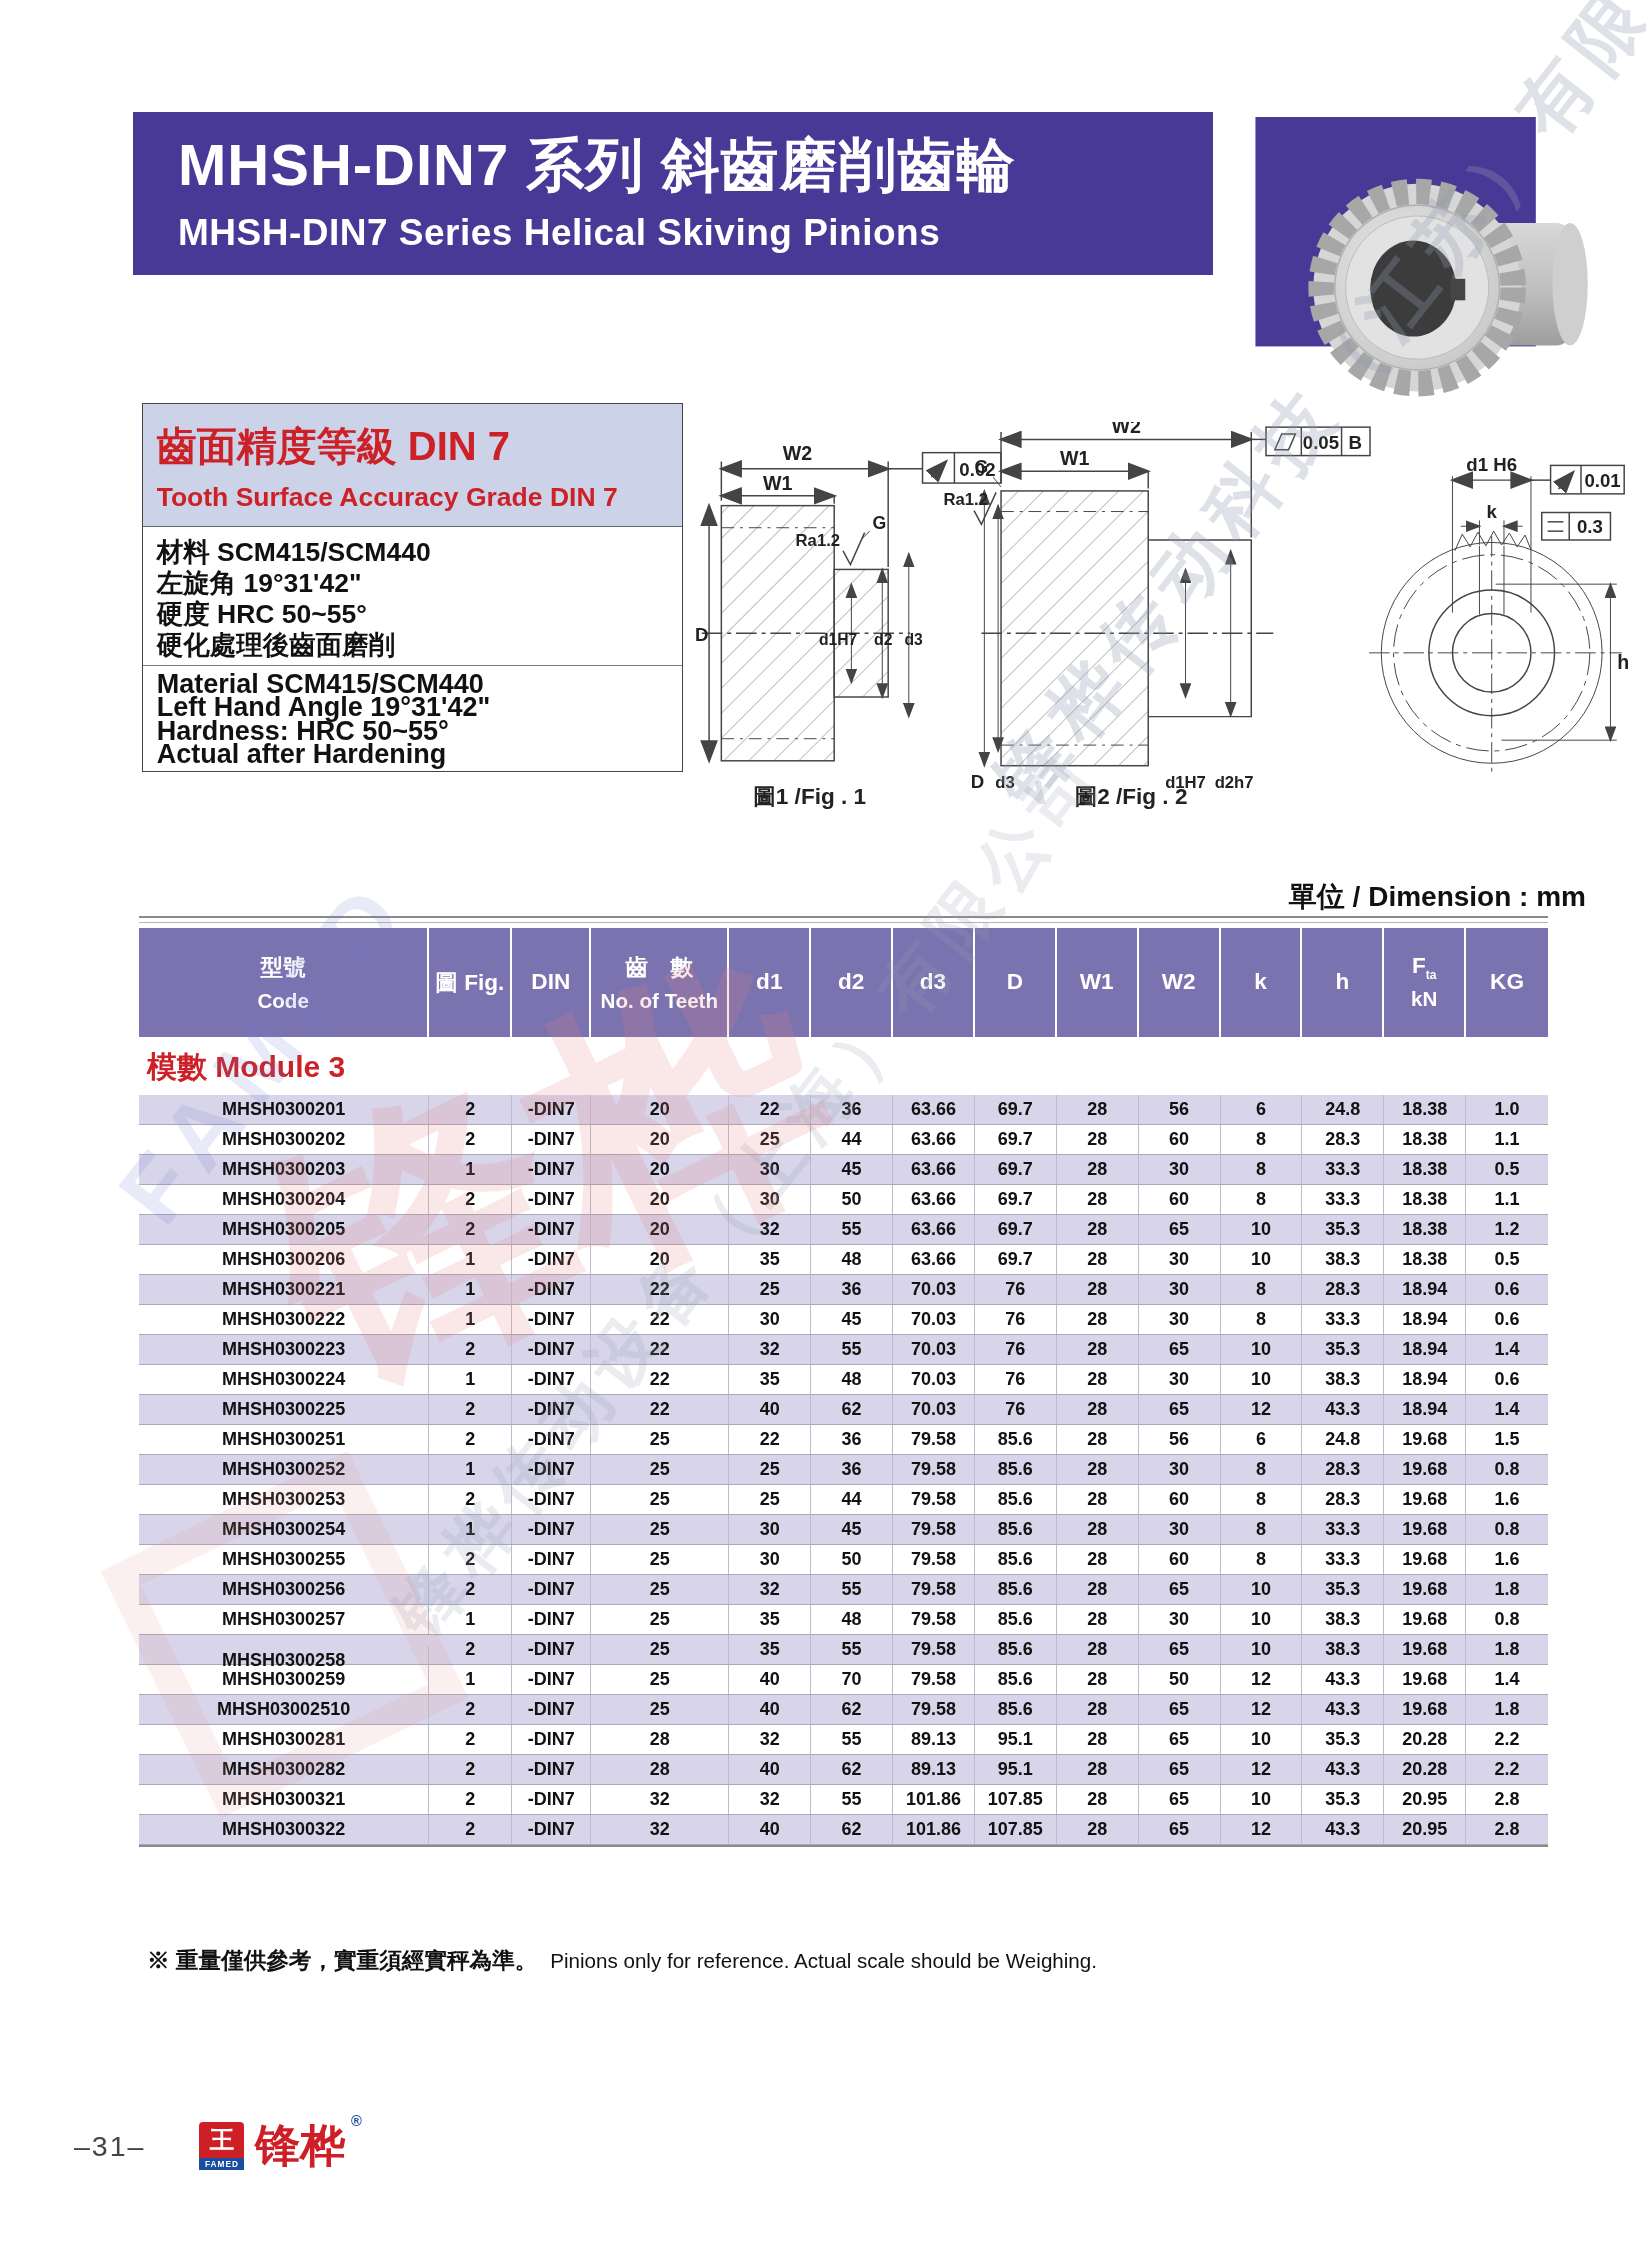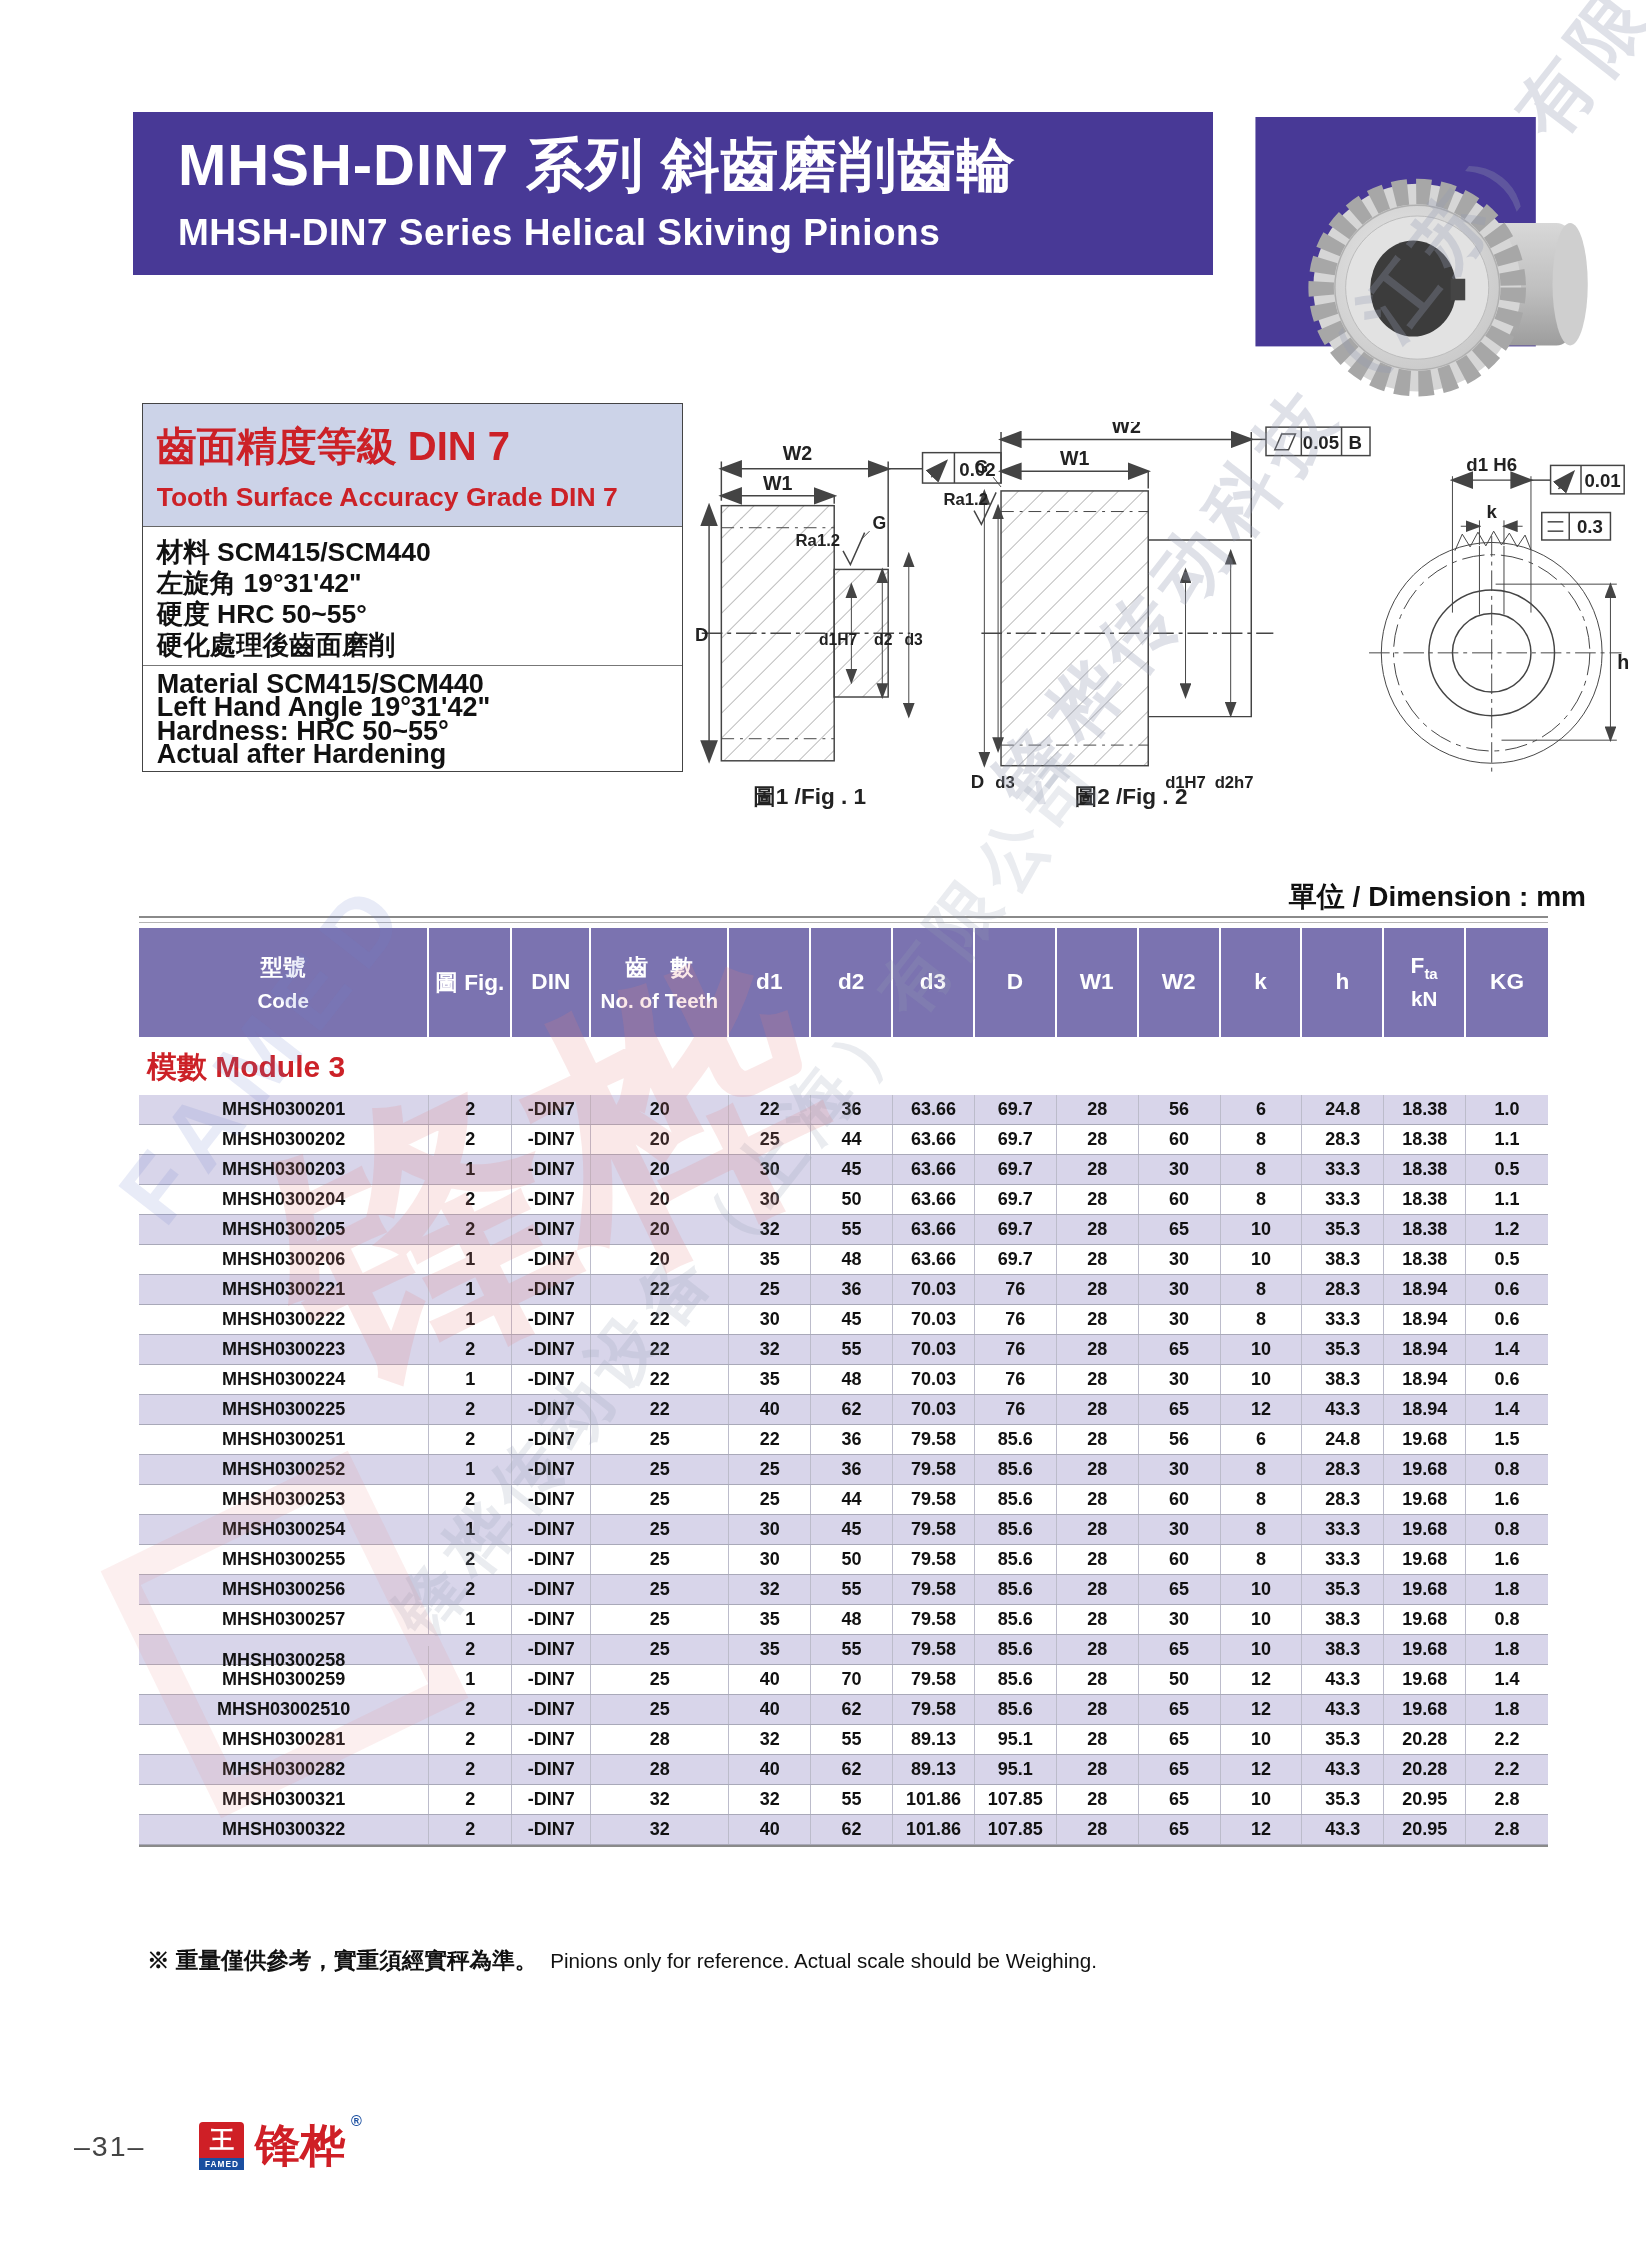--- a/index.html
+++ b/index.html
@@ -50,21 +50,21 @@
   
   .data-table { position:absolute; z-index:2; left:139px; top:916px; width:1409px; }
   .t-line1 { border-top:2px solid #8a8a8a; }
   .t-line2 { border-top:1px solid #b4b4b4; margin-top:3.9px; }
   .t-header { display:flex; height:109px; background:#7b73b0; margin-top:4.9px; }
   .th { display:flex; flex-direction:column; justify-content:center; align-items:center;
     color:#fff; border-right:2.9px solid #fff; }
   .th:last-child { border-right:none; }
   .th-l1 { font-size:22.6px; font-weight:bold; }
   .th-l2 { font-size:20.6px; font-weight:bold; margin-top:5.9px; }
-  .th-l1 sub { font-size:15px; }
+  .th-l1 sub { font-size:12px; }
   .module { margin:9.8px 0 7.9px 7.9px; color:#cc2127; font-size:30px; font-weight:bold; }
   .t-body { border-bottom:2px solid #8a8a8a; }
   .tr { display:flex; height:30px; border-bottom:1px solid #a9a9b9; }
   .tr.odd  { background:#d8d5ea; }
   .tr.even { background:#ffffff; }
   .td { font-size:18px; font-weight:600; color:#111; display:flex; align-items:center;
     justify-content:center; border-right:1px solid #bcbccb; height:100%; }
   .td:last-child { border-right:none; }
 
   

